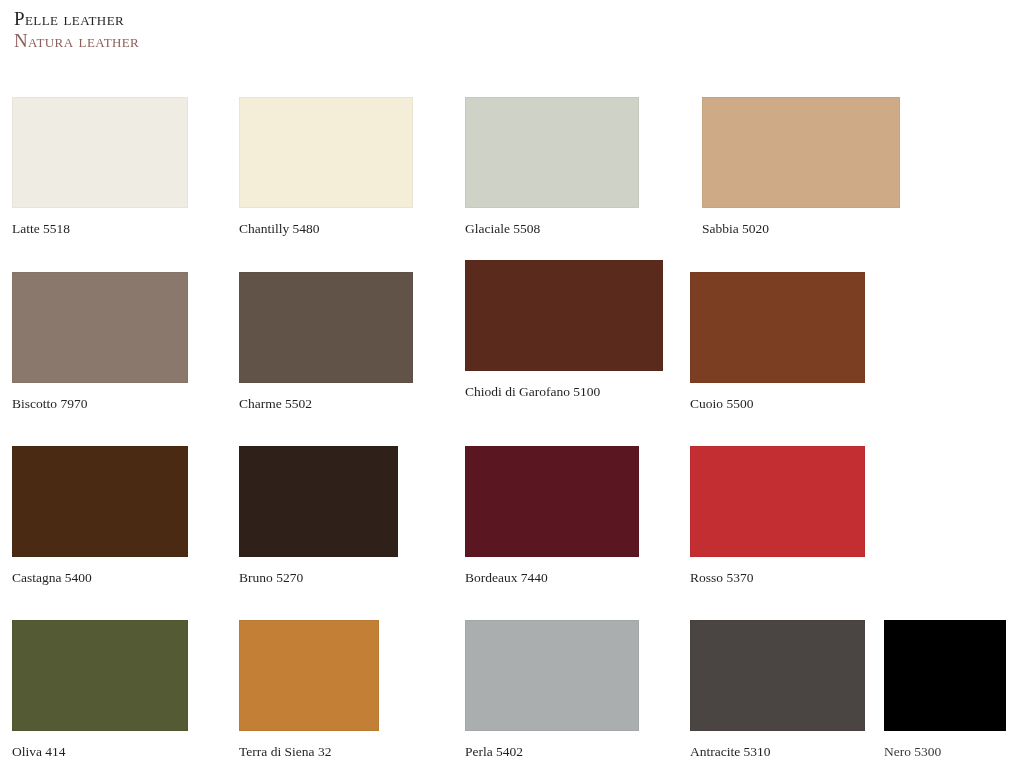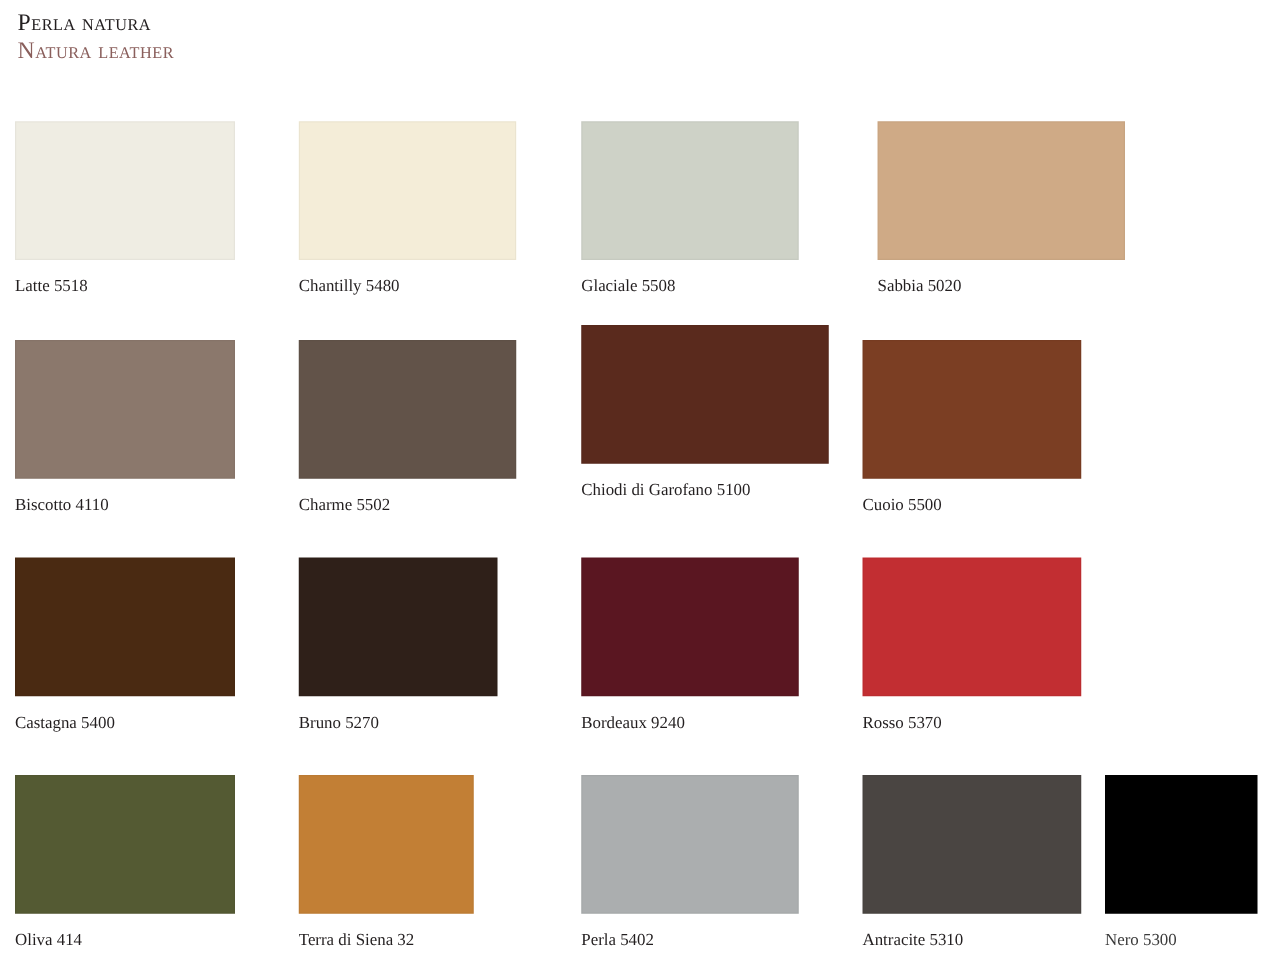--- a/index.html
+++ b/index.html
@@ -78,21 +78,21 @@
   .swatch-label.muted {
     color: #3a3a3a;
   }
 </style>
 </head>
 <body style="background: rgb(255, 255, 255);">
 
 <div class="page">
 
   <div class="header">
-    <div class="title-line title-it" style="color: rgb(35, 31, 32);">Perla natura</div>
+    <div class="title-line title-it" style="color: rgb(35, 31, 32);">Pelle leather</div>
     <div class="title-line title-en" style="color: rgb(138, 95, 92);">Natura leather</div>
   </div>
 
   <div class="grid">
       <div class="swatch-cell" style="left: 12px; top: 97px; width: 176px;">
         <span class="swatch-chip" style="background: rgb(239, 237, 227); height: 111px;"></span>
         <span class="swatch-label">Latte 5518</span>
       </div>
       <div class="swatch-cell" style="left: 239px; top: 97px; width: 174px;">
         <span class="swatch-chip" style="background: rgb(244, 237, 216); height: 111px;"></span>
@@ -101,21 +101,21 @@
       <div class="swatch-cell" style="left: 465px; top: 97px; width: 174px;">
         <span class="swatch-chip" style="background: rgb(206, 210, 199); height: 111px;"></span>
         <span class="swatch-label">Glaciale 5508</span>
       </div>
       <div class="swatch-cell" style="left: 702px; top: 97px; width: 198px;">
         <span class="swatch-chip" style="background: rgb(207, 170, 134); height: 111px;"></span>
         <span class="swatch-label">Sabbia 5020</span>
       </div>
       <div class="swatch-cell" style="left: 12px; top: 272px; width: 176px;">
         <span class="swatch-chip" style="background: rgb(139, 120, 108); height: 111px;"></span>
-        <span class="swatch-label">Biscotto 4110</span>
+        <span class="swatch-label">Biscotto 7970</span>
       </div>
       <div class="swatch-cell" style="left: 239px; top: 272px; width: 174px;">
         <span class="swatch-chip" style="background: rgb(98, 83, 73); height: 111px;"></span>
         <span class="swatch-label">Charme 5502</span>
       </div>
       <div class="swatch-cell" style="left: 465px; top: 260px; width: 198px;">
         <span class="swatch-chip" style="background: rgb(90, 42, 29); height: 111px;"></span>
         <span class="swatch-label">Chiodi di Garofano 5100</span>
       </div>
       <div class="swatch-cell" style="left: 690px; top: 272px; width: 175px;">
@@ -125,21 +125,21 @@
       <div class="swatch-cell" style="left: 12px; top: 446px; width: 176px;">
         <span class="swatch-chip" style="background: rgb(74, 42, 18); height: 111px;"></span>
         <span class="swatch-label">Castagna 5400</span>
       </div>
       <div class="swatch-cell" style="left: 239px; top: 446px; width: 159px;">
         <span class="swatch-chip" style="background: rgb(47, 32, 25); height: 111px;"></span>
         <span class="swatch-label">Bruno 5270</span>
       </div>
       <div class="swatch-cell" style="left: 465px; top: 446px; width: 174px;">
         <span class="swatch-chip" style="background: rgb(90, 22, 33); height: 111px;"></span>
-        <span class="swatch-label">Bordeaux 9240</span>
+        <span class="swatch-label">Bordeaux 7440</span>
       </div>
       <div class="swatch-cell" style="left: 690px; top: 446px; width: 175px;">
         <span class="swatch-chip" style="background: rgb(194, 46, 50); height: 111px;"></span>
         <span class="swatch-label">Rosso 5370</span>
       </div>
       <div class="swatch-cell" style="left: 12px; top: 620px; width: 176px;">
         <span class="swatch-chip" style="background: rgb(84, 90, 51); height: 111px;"></span>
         <span class="swatch-label">Oliva 414</span>
       </div>
       <div class="swatch-cell" style="left: 239px; top: 620px; width: 140px;">

